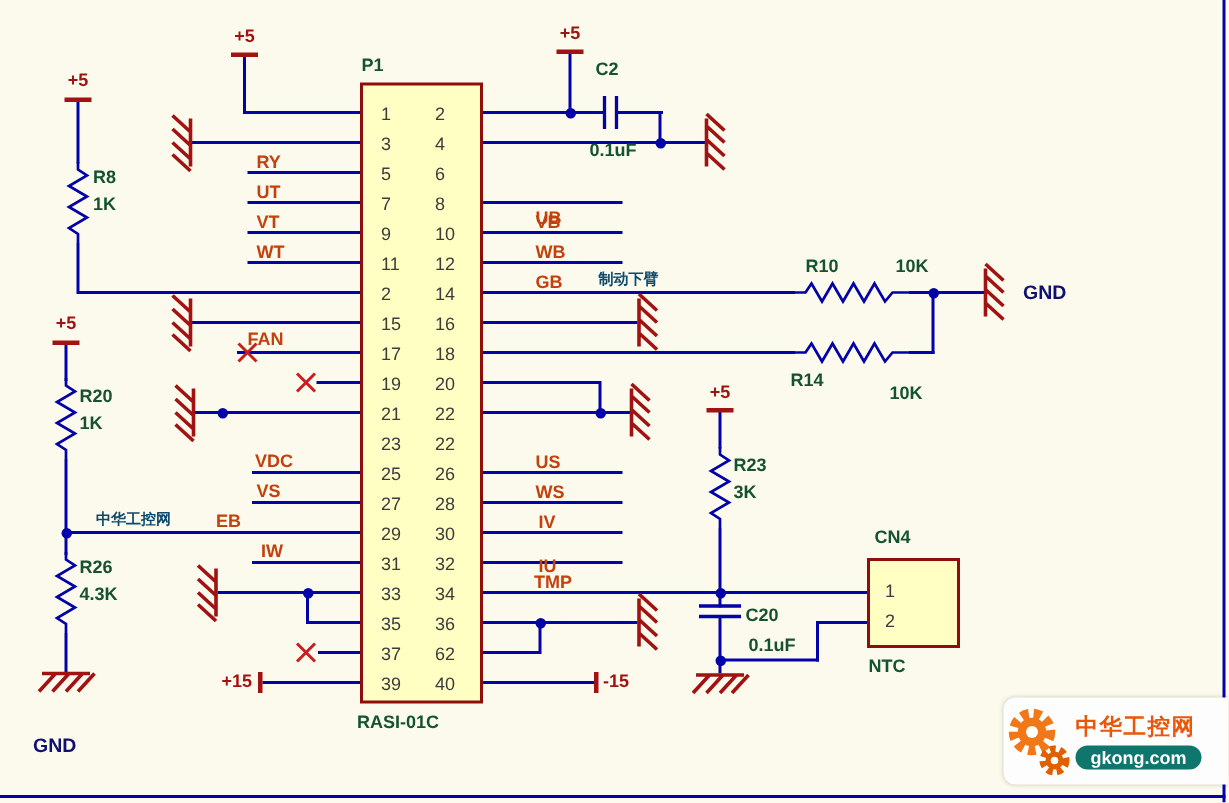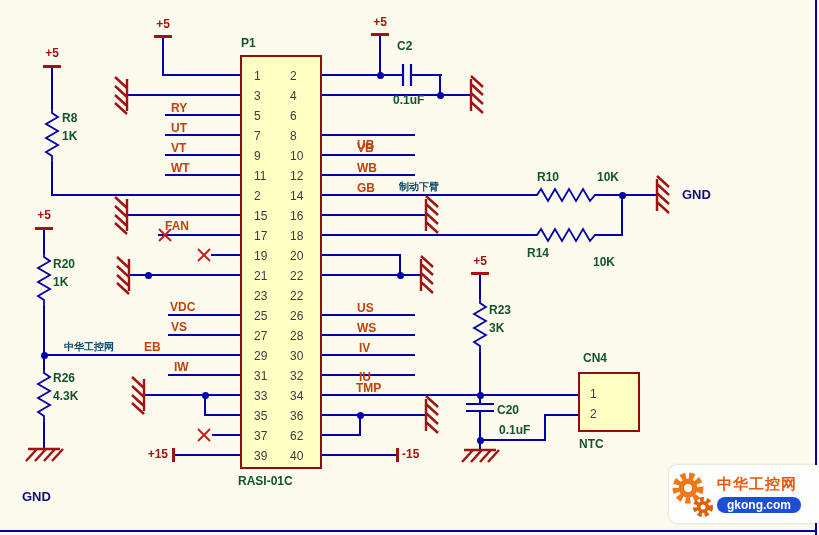--- a/index.html
+++ b/index.html
@@ -19,21 +19,21 @@
   .pnum{color:#3C3C3C;font-size:12px;font-weight:400}
   #p1-box{left:240px;top:55px;width:82px;height:414px;padding-top:9px}
   .p1-row{display:flex;justify-content:space-between;height:20px;line-height:20px;padding:0 12px}
   .p1-row .pnum:last-child{min-width:18px;text-align:left}
   #cn4-box{left:578px;top:372px;width:62px;height:60px;padding:10px 0 0 10px}
   .cn4-pin{display:block;height:20px;line-height:20px}
   .sym{position:absolute}
   #watermark{position:absolute;right:0;bottom:12px;width:150px;height:58px;background:#FDFDFD;border-radius:8px 0 0 8px;display:flex;align-items:center;z-index:9;box-shadow:0 0 3px rgba(0,0,0,.18)}
   .wm-text{display:flex;flex-direction:column;gap:3px;margin-left:2px}
   .wm-name{color:#E8570A;font-size:15px;font-weight:700;letter-spacing:1px}
-  .wm-url{background:#1d4ed8;color:#fff;font-size:12px;font-weight:700;padding:1px 10px;border-radius:9px;text-align:center}
+  .wm-url{background:#0f766e;color:#fff;font-size:12px;font-weight:700;padding:1px 10px;border-radius:9px;text-align:center}
   .edge{position:absolute;background:#0202A8}
 </style>
 </head>
 <body>
 
 <div id="sheet">
 
   <div id="wires">
       <div class="wire" style="left:163px;top:74px;width:77px;height:2px"></div>
       <div class="wire" style="left:128px;top:94px;width:112px;height:2px"></div>

